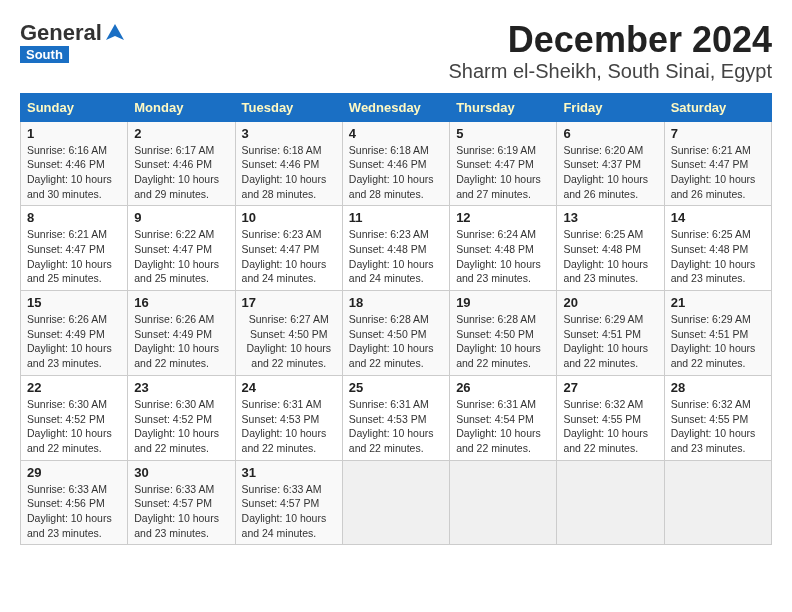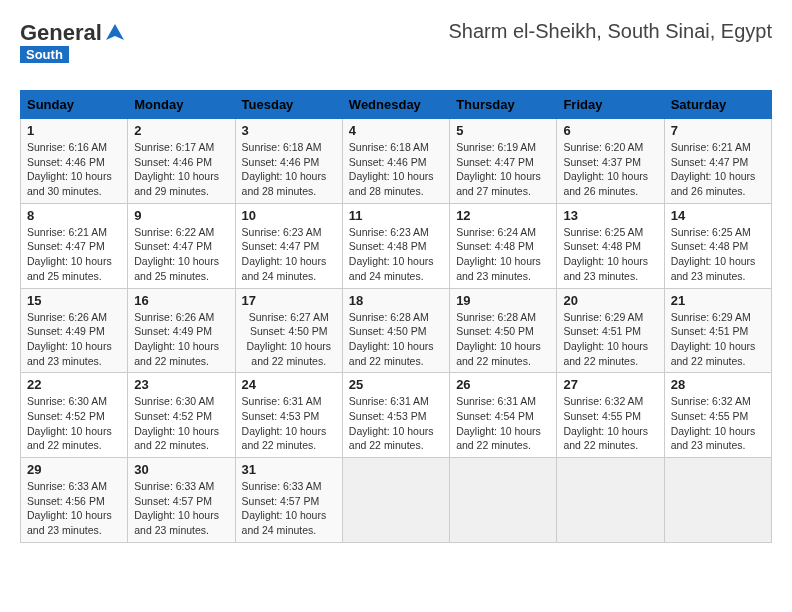--- a/index.html
+++ b/index.html
@@ -7,21 +7,21 @@
       font-family: Arial, sans-serif;
       background: #fff;
       width: 792px;
       min-height: 612px;
       padding: 20px;
     }
     .header {
       display: flex;
       justify-content: space-between;
       align-items: flex-start;
-      margin-bottom: 27px;
+      margin-bottom: 10px;
     }
     .logo {
       display: flex;
       flex-direction: column;
       align-items: flex-start;
     }
     .title-block {
       text-align: right;
     }
     .month-title {
@@ -34,21 +34,21 @@
       font-size: 20px;
       color: #444;
     }
     table {
       width: 100%;
       border-collapse: collapse;
       font-size: 11px;
     }
     thead th {
       background: #1a6fc4;
-      color: #000000;
+      color: #fef9c3;
       text-align: left;
       padding: 6px 6px;
       font-size: 13px;
       font-weight: bold;
       border: 1px solid #1a6fc4;
     }
     tbody td {
       border: 1px solid #ccc;
       vertical-align: top;
       padding: 4px 6px;
@@ -82,20 +82,21 @@
   <div class="logo">
     <div style="display:flex;align-items:center;">
       <span style="font-size:22px;font-weight:bold;color:#333;">General</span>
       <svg width="22" height="22" viewBox="0 0 22 22" style="margin-left:2px;">
         <polygon points="11,2 20,18 11,14 2,18" fill="#1a6fc4"></polygon>
       </svg>
     </div>
     <div style="background:#1a6fc4;color:white;font-size:13px;font-weight:bold;padding:1px 6px;display:inline-block;">South</div>
   </div>
   <div class="title-block">
+    <div class="month-title">December 2024</div>
     <div class="location">Sharm el-Sheikh, South Sinai, Egypt</div>
   </div>
 </div>
 
 <table>
   <thead>
     <tr>
     <th>Sunday</th>
         <th>Monday</th>
         <th>Tuesday</th>

